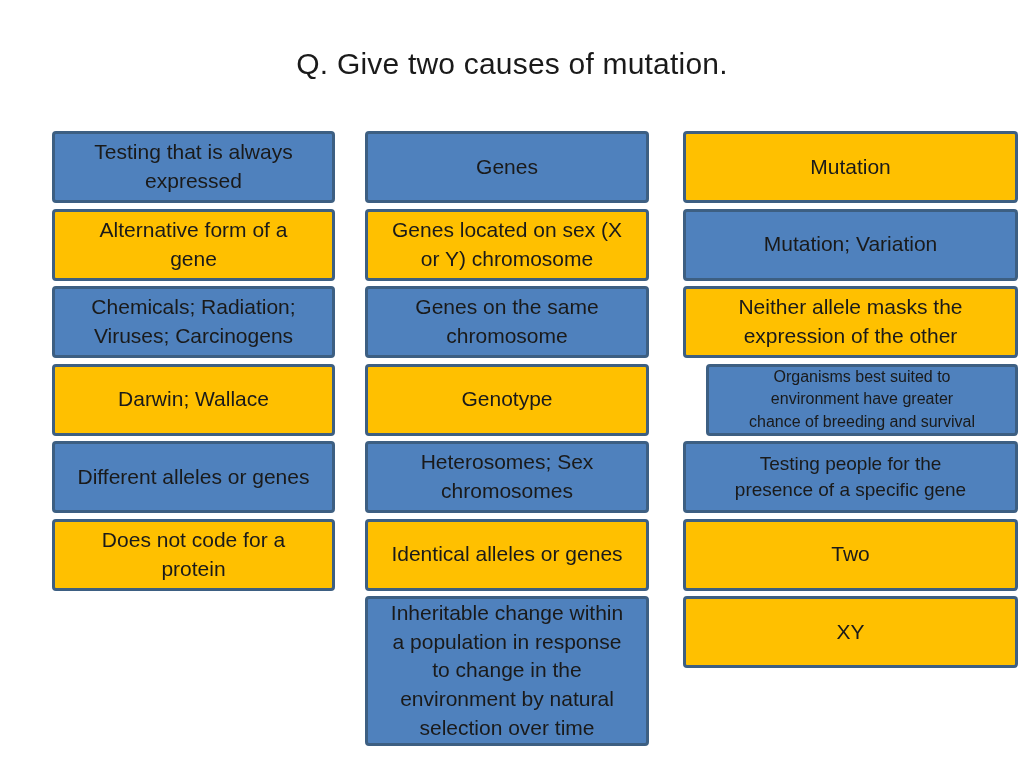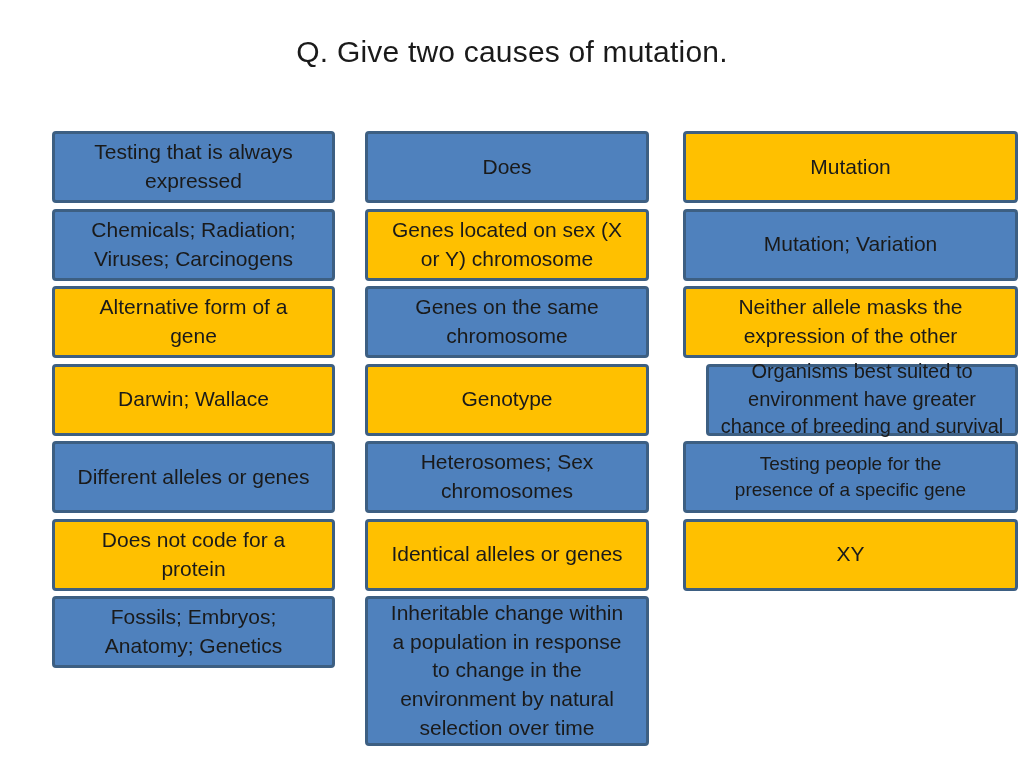--- a/index.html
+++ b/index.html
@@ -6,21 +6,21 @@
   html,body { width:1024px; height:768px; }
   body {
     font-family:"Liberation Sans", sans-serif;
     background:var(--bg, #ffffff);
     position:relative;
     overflow:hidden;
   }
   .slide { position:absolute; inset:0; }
   .title {
     position:absolute;
-    top:35px; left:0; width:100%;
+    top:47px; left:0; width:100%;
     text-align:center;
     font-size:30px;
     font-weight:400;
     color:var(--text, #1a1a1a);
     letter-spacing:0.2px;
   }
   .col {
     position:absolute;
     top:131px;
     display:flex;
@@ -42,49 +42,47 @@
     padding:0 8px;
     color:var(--text, #1a1a1a);
     white-space:pre-line;
     line-height:1.36;
   }
   .card.fill-yellow { background:var(--yellow, #ffc000); }
   .card.fill-blue   { background:var(--blue, #4f81bd); }
   .card.span-2 { height:149.5px; }
   .sz-lg { font-size:21px; }
   .sz-md { font-size:19px; }
-  .sz-sm { font-size:20px; line-height:1.38;margin-left:23px; }
+  .sz-sm { font-size:16px; line-height:1.38;margin-left:23px; }
   .pair {
     display:flex;
     column-gap:5px;
     flex:0 0 auto;
   }
   .pair .card { flex:1; }
 </style>
 </head>
 <body>
 
 <div class="slide">
   <div class="title">Q. Give two causes of mutation.</div>
   <div class="col col-left">
       <div class="card fill-blue sz-lg">Testing that is always
 expressed</div>
+      <div class="card fill-yellow sz-lg">Alternative form of a
+gene</div>
       <div class="card fill-blue sz-lg">Chemicals; Radiation;
 Viruses; Carcinogens</div>
-      <div class="card fill-yellow sz-lg">Alternative form of a
-gene</div>
       <div class="card fill-yellow sz-lg">Darwin; Wallace</div>
       <div class="card fill-blue sz-lg">Different alleles or genes</div>
       <div class="card fill-yellow sz-lg">Does not code for a
 protein</div>
-      <div class="card fill-blue sz-lg">Fossils; Embryos;
-Anatomy; Genetics</div>
     </div>
   <div class="col col-mid">
-      <div class="card fill-blue sz-lg">Does</div>
+      <div class="card fill-blue sz-lg">Genes</div>
       <div class="card fill-yellow sz-lg">Genes located on sex (X
 or Y) chromosome</div>
       <div class="card fill-blue sz-lg">Genes on the same
 chromosome</div>
       <div class="card fill-yellow sz-lg">Genotype</div>
       <div class="card fill-blue sz-lg">Heterosomes; Sex
 chromosomes</div>
       <div class="card fill-yellow sz-lg">Identical alleles or genes</div>
       <div class="card fill-blue sz-lg span-2">Inheritable change within
 a population in response
@@ -95,17 +93,18 @@
   <div class="col col-right">
       <div class="card fill-yellow sz-lg">Mutation</div>
       <div class="card fill-blue sz-lg">Mutation; Variation</div>
       <div class="card fill-yellow sz-lg">Neither allele masks the
 expression of the other</div>
       <div class="card fill-blue sz-sm">Organisms best suited to
 environment have greater
 chance of breeding and survival</div>
       <div class="card fill-blue sz-md">Testing people for the
 presence of a specific gene</div>
+      <div class="card fill-yellow sz-lg">Two</div>
       <div class="pair">
         <div class="card fill-yellow sz-lg">XY</div>
       </div>
     </div>
 </div>
 
 </body></html>

